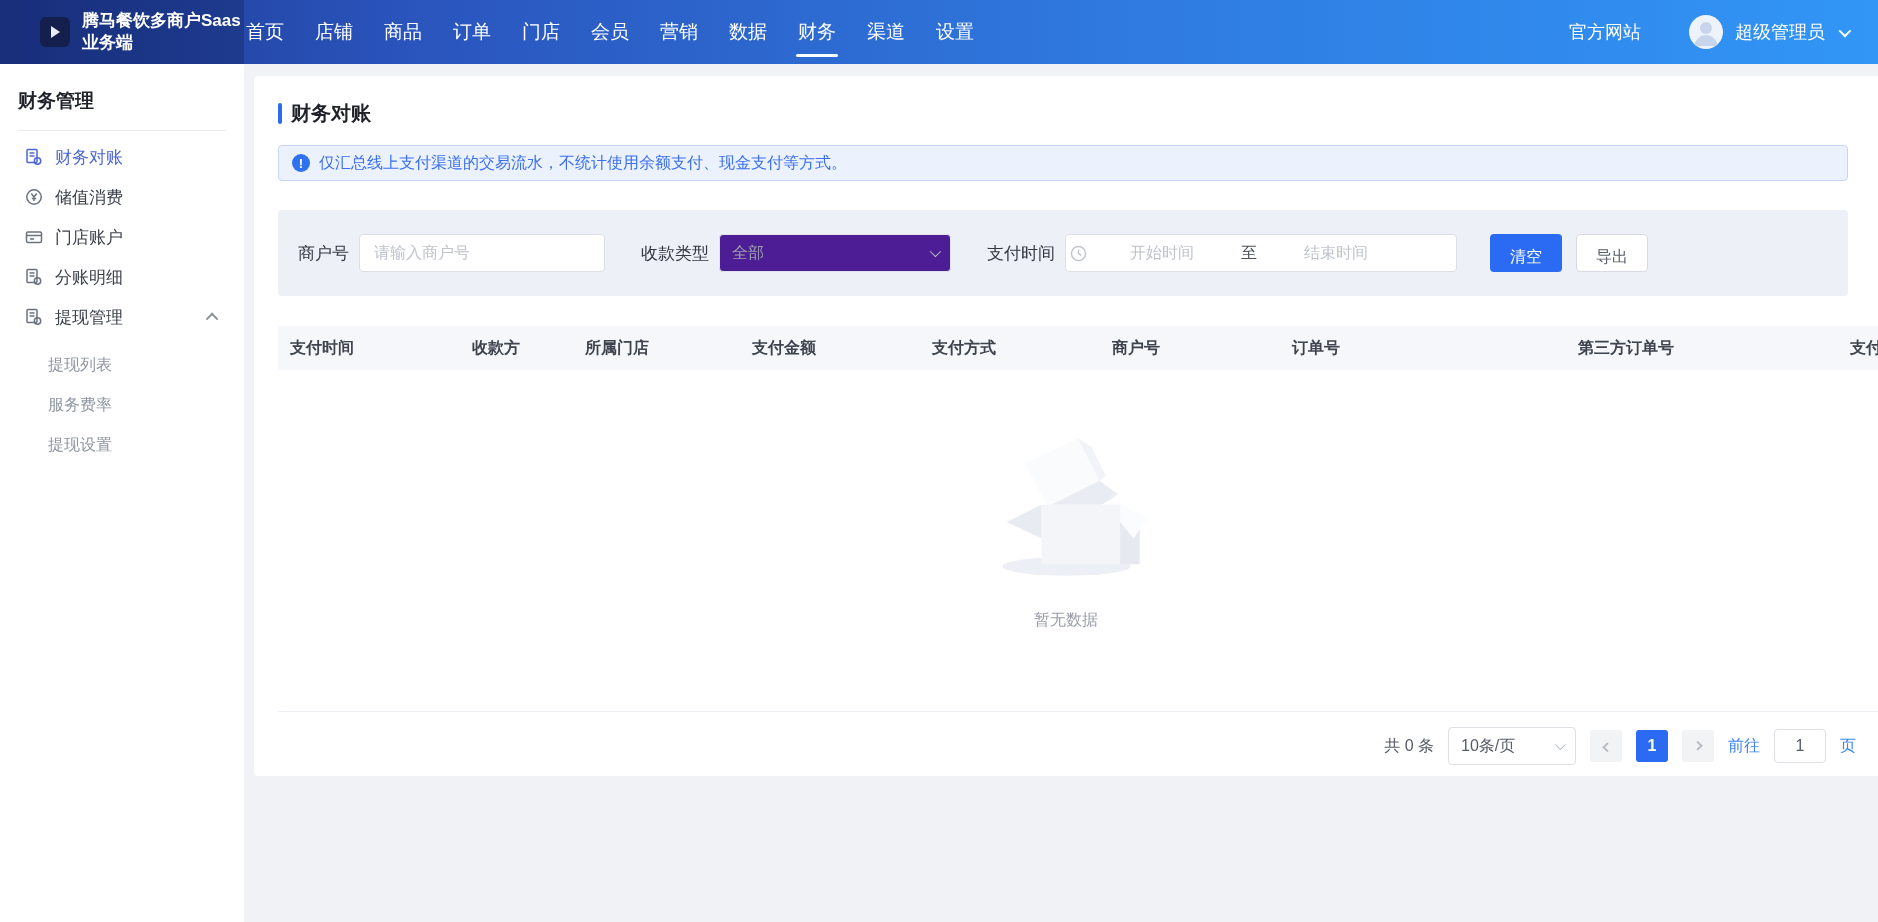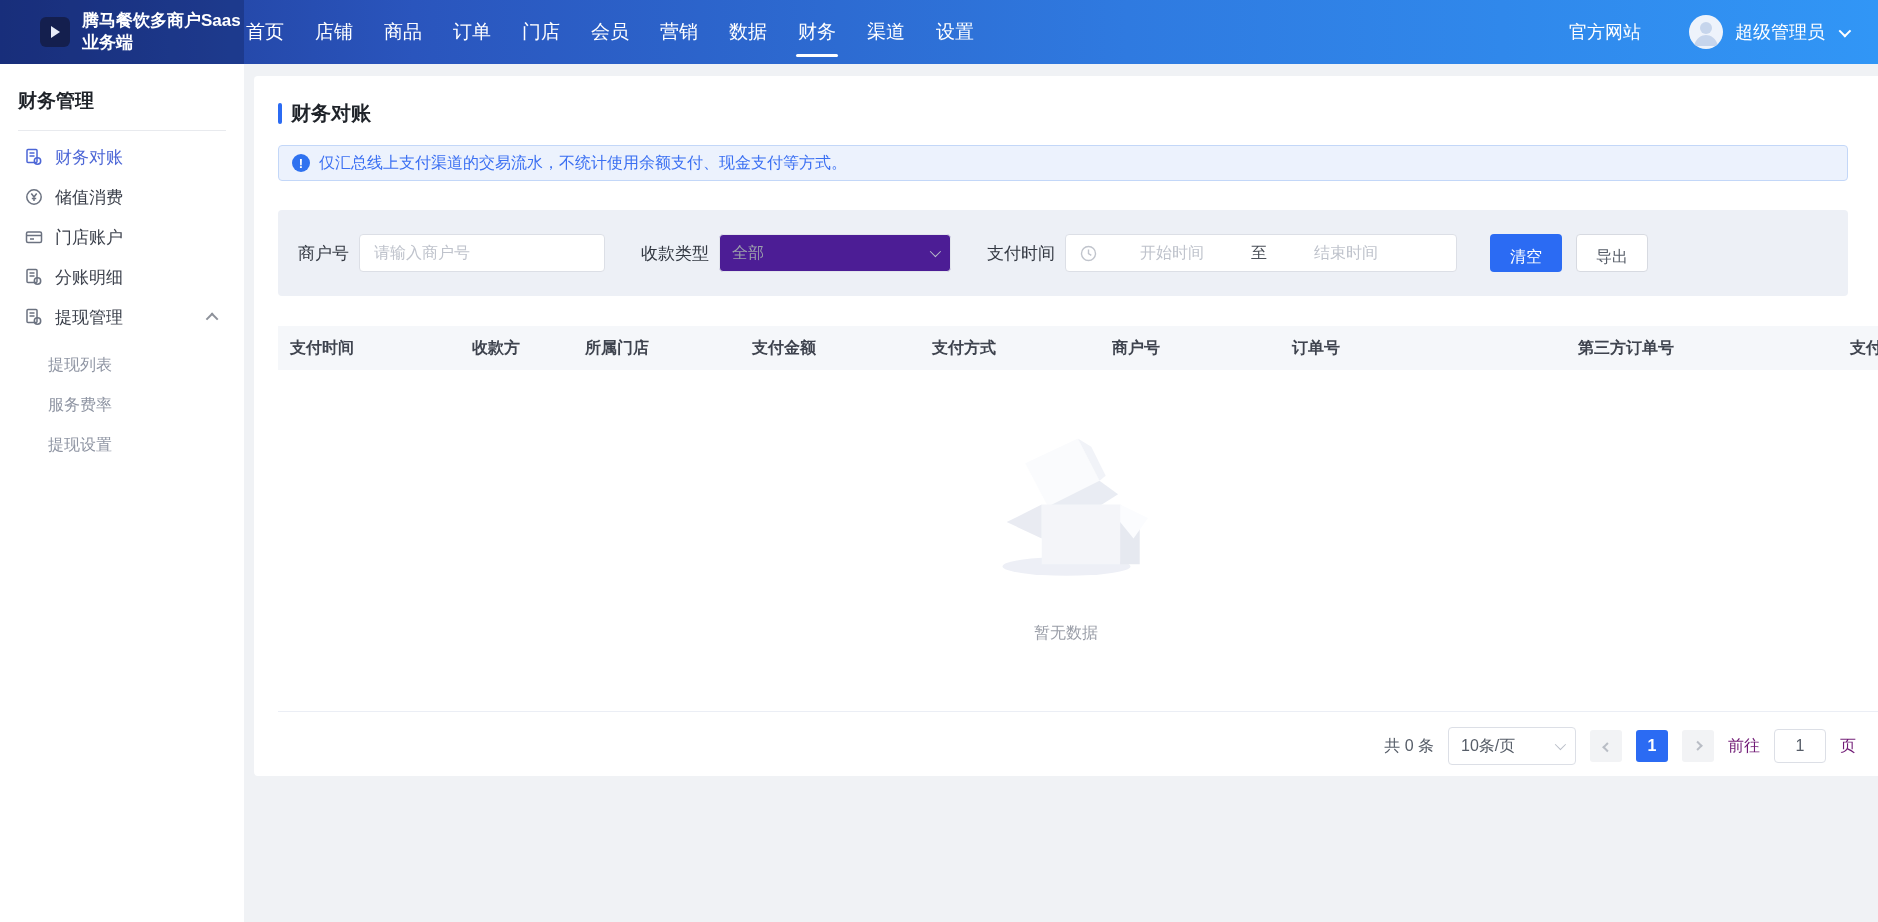--- a/index.html
+++ b/index.html
@@ -61,48 +61,48 @@
   .text-input { width:246px; height:38px; border:1px solid #dcdfe6; border-radius:4px; background:#fff;
                 font-size:16px; padding:0 14px; color:#303133; outline:none; font-family:inherit; }
   .text-input::placeholder { color:#bfc3cc; }
   .select { height:38px; border:1px solid #e2e5ec; border-radius:4px; background:#4c1d95; display:flex;
             align-items:center; padding:0 12px; cursor:pointer; }
   .select.type-select { width:232px; margin-right:36px; }
   .select-value { font-size:16px; color:#9ca1ab; flex:1; }
   .select .chev { border-color:#b9bec8; border-width:1.5px; width:8px; height:8px; }
   .gap28 { width:36px; flex:0 0 36px; }
   .daterange { width:392px; height:38px; background:#fff; border:1px solid #dcdfe6; border-radius:4px;
-               display:flex; align-items:center; padding:0 14px; }
+               display:flex; align-items:center; padding:0 4px; }
   .clock-icon { width:17px; height:17px; color:#c0c4cc; flex:0 0 17px; }
   .dr-input { border:none; outline:none; background:transparent; width:150px; text-align:center; font-size:16px; color:#303133; font-family:inherit; }
   .dr-input::placeholder { color:#bfc3cc; }
   .dr-sep { font-size:16px; color:#4a4f58; padding:0 4px; }
   .btn { height:38px; border-radius:4px; font-size:16px; padding:12px 19px; cursor:pointer; border:1px solid transparent; font-family:inherit; }
   .btn.primary { background:#2b6bf3; color:#fff; margin-left:33px; }
   .btn.plain { background:#fff; color:#565d68; border-color:#d7dae1; margin-left:14px; }
 
   .thead { margin-top:30px; height:44px; background:#f5f7fa; display:flex; align-items:center; width:1600px; overflow:hidden; }
   .th { font-size:16px; font-weight:bold; color:#3e434e; padding-left:12px; flex:0 0 auto; white-space:nowrap; overflow:hidden; }
 
   .empty-area { height:341px; display:flex; flex-direction:column; align-items:center; padding-top:52px; margin-right:24px; }
-  .empty-text { margin-top:36px; font-size:16px; color:#9a9ea8; }
+  .empty-text { margin-top:23px; font-size:16px; color:#9a9ea8; }
 
   .card-divider { height:1px; background:#ebeef5; margin-right:0; }
   .pagination { height:68px; display:flex; align-items:center; justify-content:flex-end; padding-right:22px; gap:14px; }
   .pg-total { font-size:16px; color:#565d68; }
   .pg-size-select { width:128px; background:#fff; border-color:#dcdfe6; }
   .pg-size-select .select-value { color:#565d68; }
   .pg-btn { width:32px; height:32px; border-radius:3px; background:#f2f3f5; border:none; display:flex; align-items:center;
             justify-content:center; color:#b9bdc5; cursor:pointer; }
   .pg-btn .chev { width:7px; height:7px; border-width:2px; }
   .chev.left { transform:rotate(135deg) translateY(-1px); }
   .chev.right { transform:rotate(-45deg) translateY(-1px); }
   .pg-page { width:32px; height:32px; border-radius:3px; background:#2b6bf3; color:#fff; font-size:16px; font-weight:bold;
              display:flex; align-items:center; justify-content:center; cursor:pointer; }
-  .pg-goto { font-size:16px; color:#701a75; }
+  .pg-goto { font-size:16px; color:#3b82f6; }
   .goto-input { width:52px; height:34px; border:1px solid #dcdfe6; border-radius:4px; text-align:center;
                 font-size:16px; color:#565d68; outline:none; font-family:inherit; }
 </style>
 </head>
 <body>
 
 <div class="app">
 
   <header class="topbar">
     <div class="logo-area">

